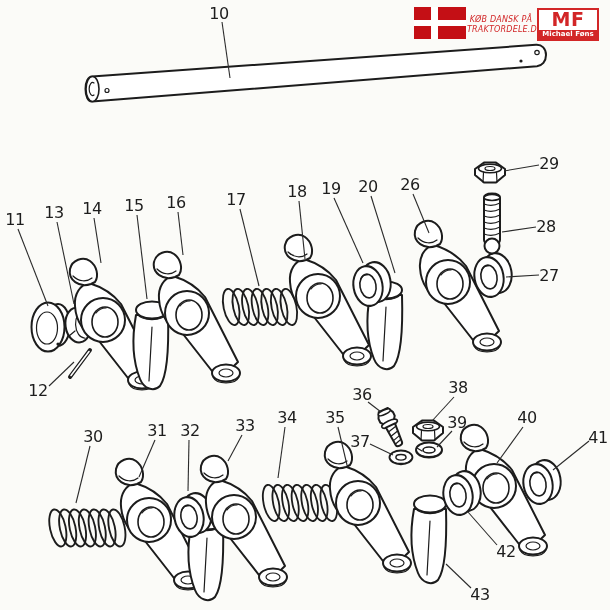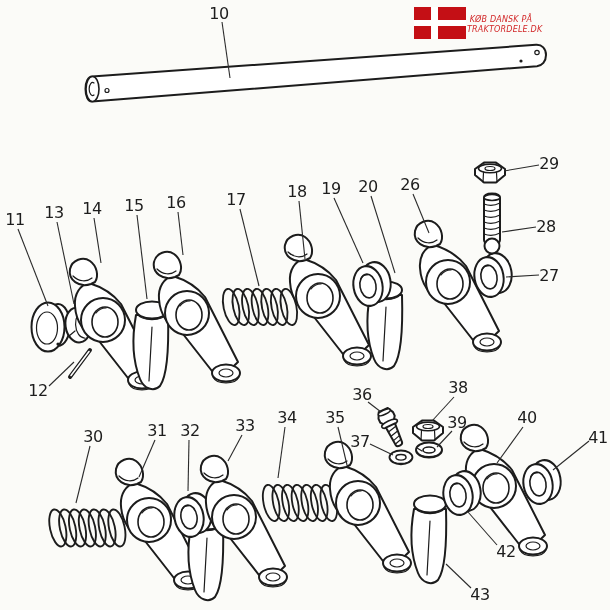--- a/index.html
+++ b/index.html
@@ -222,14 +222,18 @@
 
   <div class="logo">
     <div class="flag">
       <div class="v"></div>
         <div class="h"></div>
     </div>
     <div class="tagline">
       <div>KØB DANSK PÅ</div>
       <div>TRAKTORDELE.DK</div>
     </div>
+    <div class="mf">
+      <div class="mf-text">MF</div>
+      <div class="mf-sub">Michael Føns</div>
+    </div>
   </div>
 </div>
 
 </body></html>

